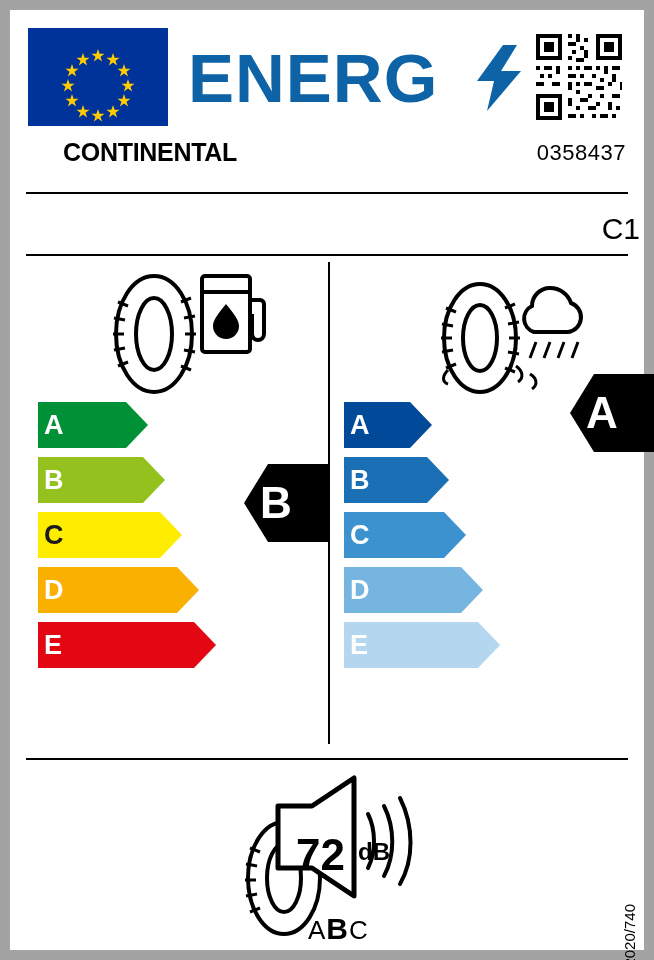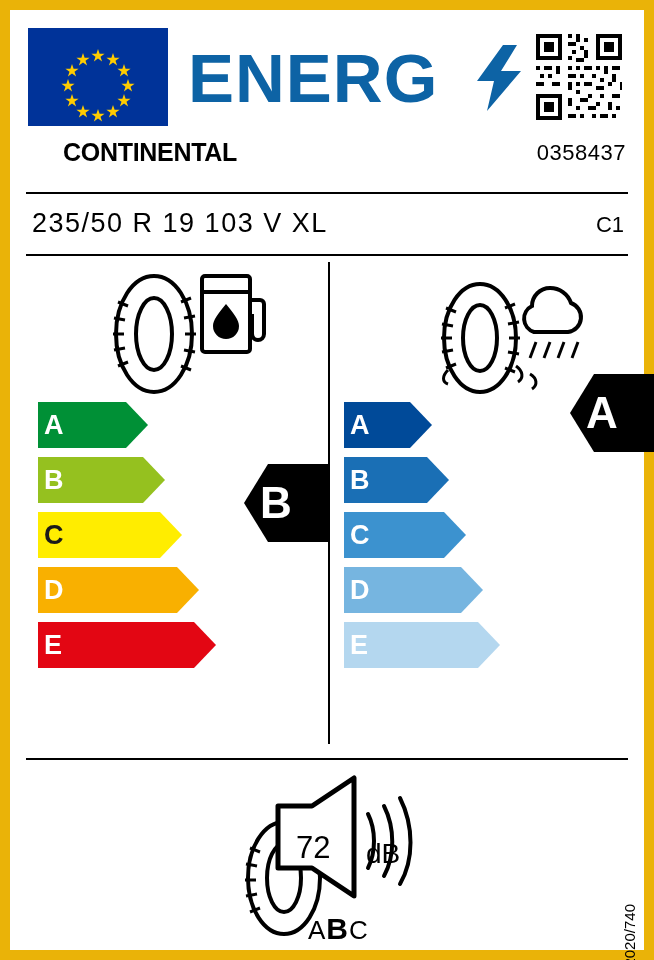--- a/index.html
+++ b/index.html
@@ -10,21 +10,21 @@
   body {
     width: 654px;
     height: 960px;
     font-family: "Liberation Sans", sans-serif;
     overflow: hidden;
   }
   .label {
     position: relative;
     width: 654px;
     height: 960px;
-    background: #eab308;
+    background: #a3a3a3;
   }
   .sheet {
     position: absolute;
     left: 10px;
     top: 10px;
     width: 634px;
     height: 940px;
     background: #ffffff;
   }
 
@@ -110,23 +110,23 @@
   .tyre-size {
     position: absolute;
     left: 22px;
     top: 198px;
     font-size: 27px;
     color: #000;
     letter-spacing: 1.5px;
   }
   .class-code {
     position: absolute;
-    right: 20px;
+    right: 4px;
     top: 202px;
-    font-size: 22px;
+    font-size: 30px;
     color: #000;
   }
 
   
   .divider {
     position: absolute;
     left: 318px;
     top: 252px;
     width: 2px;
     height: 482px;
@@ -214,30 +214,31 @@
     position: absolute;
     left: 200px;
     top: 8px;
     width: 210px;
     height: 178px;
   }
   .db-value {
     position: absolute;
     left: 70px;
     top: 60px;
-    font-size: 31px;
-    font-weight: normal;
+    font-size: 44px;
+    font-weight: bold;
     color: #000;
   }
   .db-unit {
     position: absolute;
-    left: 140px;
+    left: 132px;
     top: 68px;
-    font-size: 28px;
-    color: #000;
+    font-size: 24px;
+    color: #000;
+    font-weight: bold;
   }
   .abc {
     position: absolute;
     left: 82px;
     top: 142px;
     font-size: 26px;
     color: #000;
     letter-spacing: 1px;
   }
   .abc b { font-size: 30px; font-weight: bold; }
@@ -356,21 +357,20 @@
       </div>
     </div>
 
     <div class="brand-row">
       <div class="brand-name">CONTINENTAL</div>
       <div class="model-code">0358437</div>
     </div>
 
     <div class="rule rule-top"></div>
 
-    <div class="tyre-size">235/50 R 19 103 V XL</div>
     <div class="class-code">C1</div>
 
     <div class="rule rule-mid"></div>
     <div class="divider"></div>
 
     <div class="col col-left">
 
       <div class="pictogram pic-fuel">
         <svg width="170" height="130" viewBox="0 0 170 130" aria-hidden="true">
           <g stroke="#000" fill="none" stroke-width="4">

